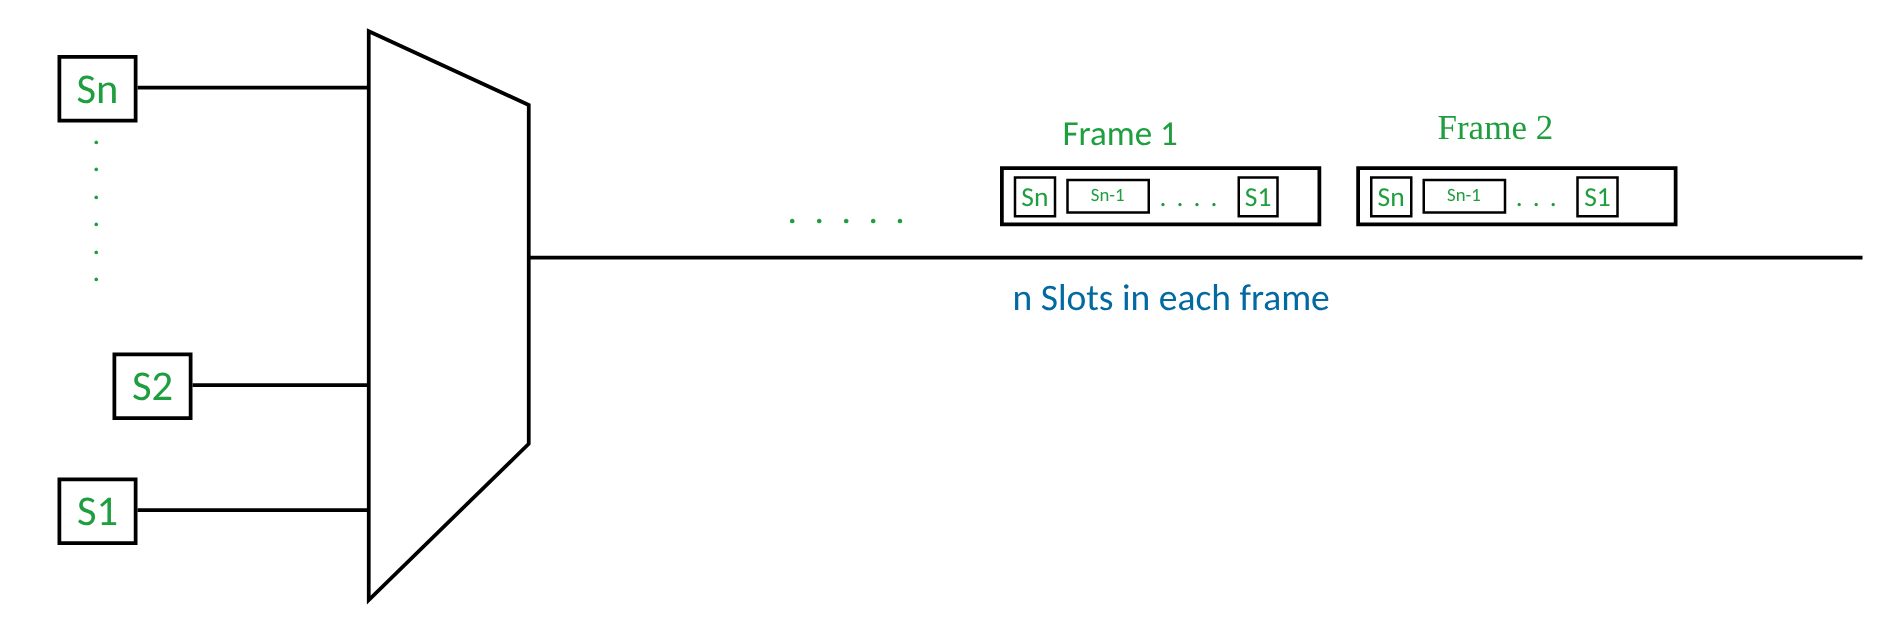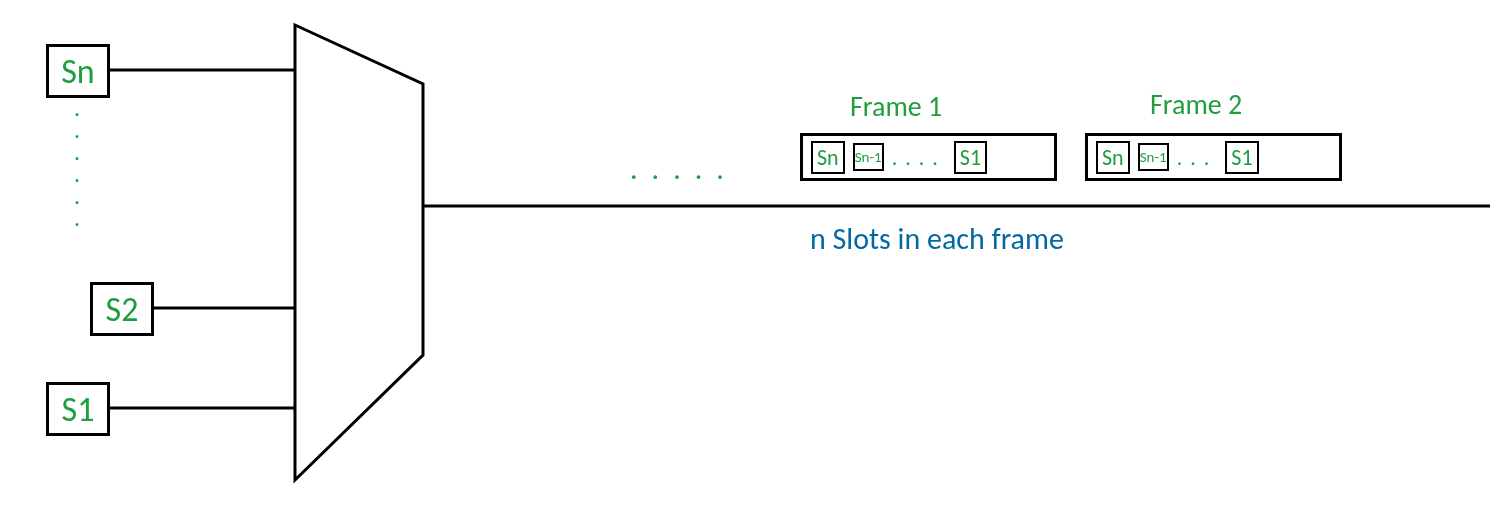--- a/index.html
+++ b/index.html
@@ -55,21 +55,21 @@
       background: white;
     }
     .slot {
       border: 2px solid #000;
       color: #1e9e3e;
       padding: 1px 4px;
       font-size: 22px;
     }
     .slot-sm {
       font-size: 15px;
-      padding: 3px 0;
+      padding: 3px 18px;
     }
     .frame-title {
       position: absolute;
       color: #1e9e3e;
       font-size: 28px;
     }
     .caption {
       position: absolute;
       color: #0369a1;
       font-size: 30px;
@@ -119,21 +119,21 @@
 
 <div class="frame-title" style="left:850px; top:89px;">Frame 1</div>
 
 <div class="frame" style="left:800px; top:133px; width:235px; height:34px;">
   <span class="slot">Sn</span>
   <span class="slot slot-sm">Sn-1</span>
   <span class="frame-dots">....</span>
   <span class="slot">S1</span>
 </div>
 
-<div class="frame-title" style="left:1150px; top:87px;">Frame 2</div>
+<div class="frame-title" style="left:1150px; top:87px;font-family:Liberation Serif, serif;">Frame 2</div>
 
 <div class="frame" style="left:1085px; top:133px; width:235px; height:34px;">
   <span class="slot">Sn</span>
   <span class="slot slot-sm">Sn-1</span>
   <span class="frame-dots">...</span>
   <span class="slot">S1</span>
 </div>
 
 <div class="caption" style="left:810px; top:220px;">n Slots in each frame</div>
 

